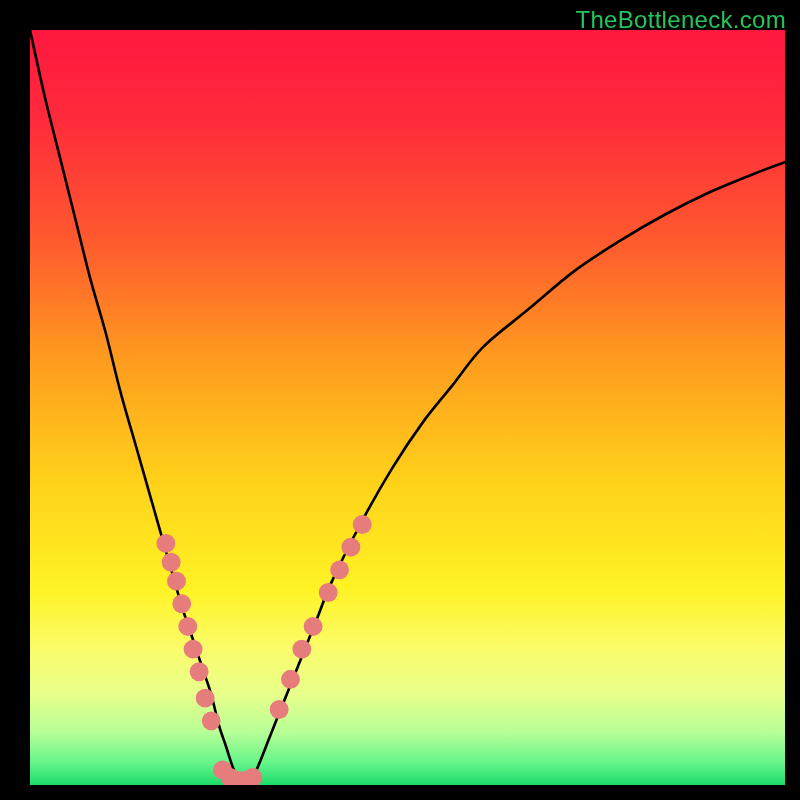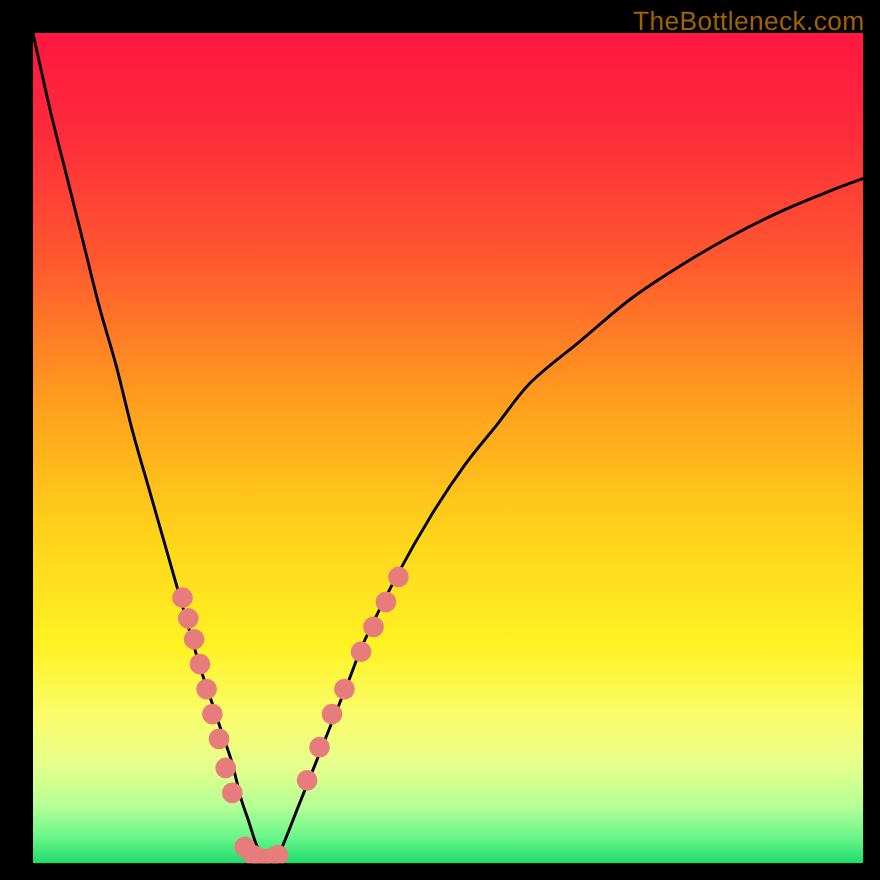--- a/index.html
+++ b/index.html
@@ -35,21 +35,21 @@
     position: absolute;
     inset: 0;
     width: 100%;
     height: 100%;
     pointer-events: none;
   }
   .watermark {
     position: absolute;
     top: 6px;
     right: 14px;
-    color: #a16207;
+    color: #22c55e;
     font-size: 24px;
     font-weight: 500;
     letter-spacing: 0.3px;
     user-select: none;
   }
 </style>
 </head>
 <body>
 
 <div class="frame">

